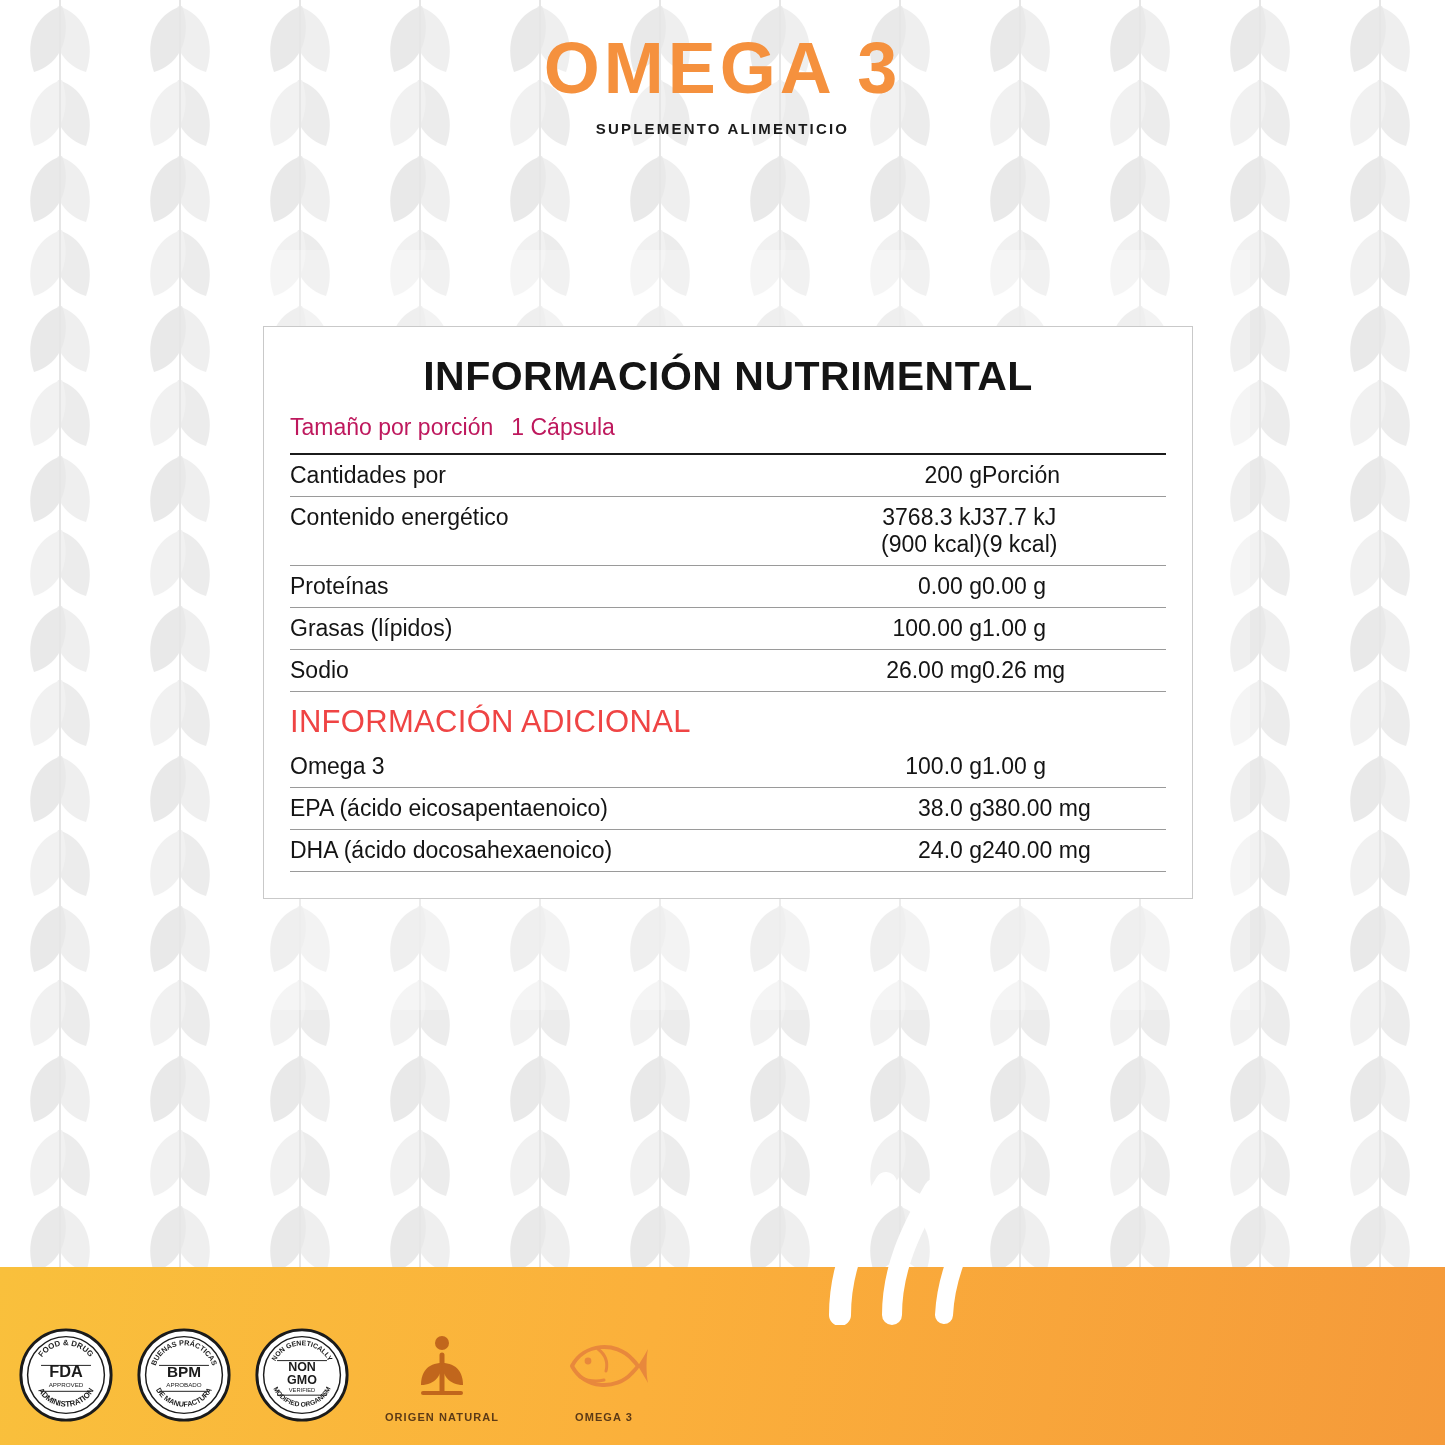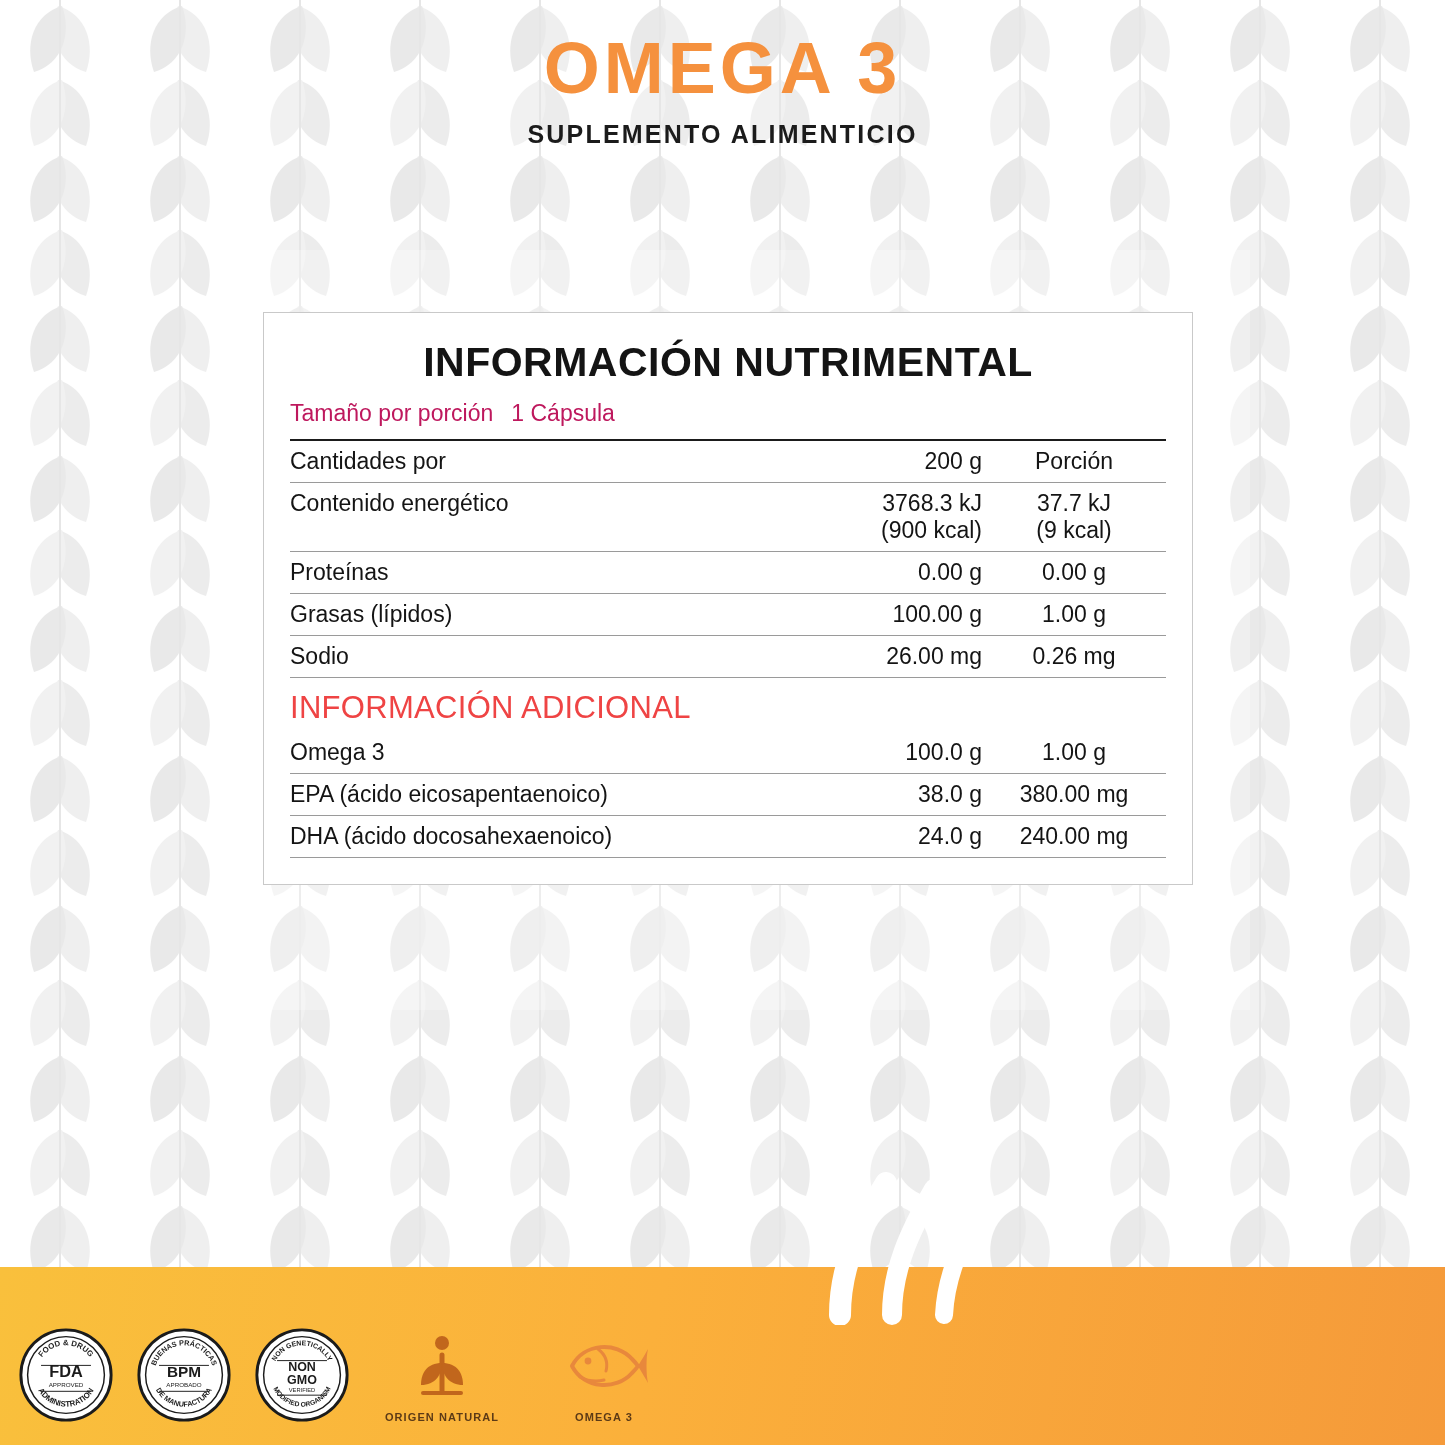--- a/index.html
+++ b/index.html
@@ -31,32 +31,32 @@
   }
   .brand-title {
     font-size: 72px;
     font-weight: bold;
     letter-spacing: 4px;
     color: #F5913E;
     line-height: 1;
     margin: 0;
   }
   .brand-sub {
-    font-size: 25px;
+    font-size: 15px;
     font-weight: bold;
     letter-spacing: 2.2px;
     color: #1b1b1b;
     margin-top: 16px;
   }
 
   
   .panel {
     position: absolute;
     left: 263px;
-    top: 312px;
+    top: 326px;
     width: 930px;
     background: #ffffff;
     border: 1px solid #c9c9c9;
     padding: 22px 26px 26px 26px;
     z-index: 2;
   }
   .panel-title {
     font-size: 41px;
     font-weight: bold;
     color: #141414;
@@ -80,21 +80,21 @@
     font-size: 23px;
     color: #141414;
   }
   table.nut td {
     padding: 7px 0 7px 0;
     vertical-align: top;
   }
   table.nut tr.bordered td { border-bottom: 1px solid #9a9a9a; }
   td.name { text-align: left; width: 54%; }
   td.c100 { text-align: right; width: 25%; padding-right: 4px; white-space: pre-line; }
-  td.cpor { text-align: center; width: 21%; white-space: pre-line; }
+  td.cpor { text-align: left; width: 21%; white-space: pre-line; }
   tr.headrow td { font-size: 23px; padding-bottom: 7px; margin-top: 12px; }
 
   .subtitle-adicional {
     font-size: 31px;
     color: #ef4444;
     padding: 12px 0 6px 0;
     letter-spacing: 0.3px;
   }
 
   

